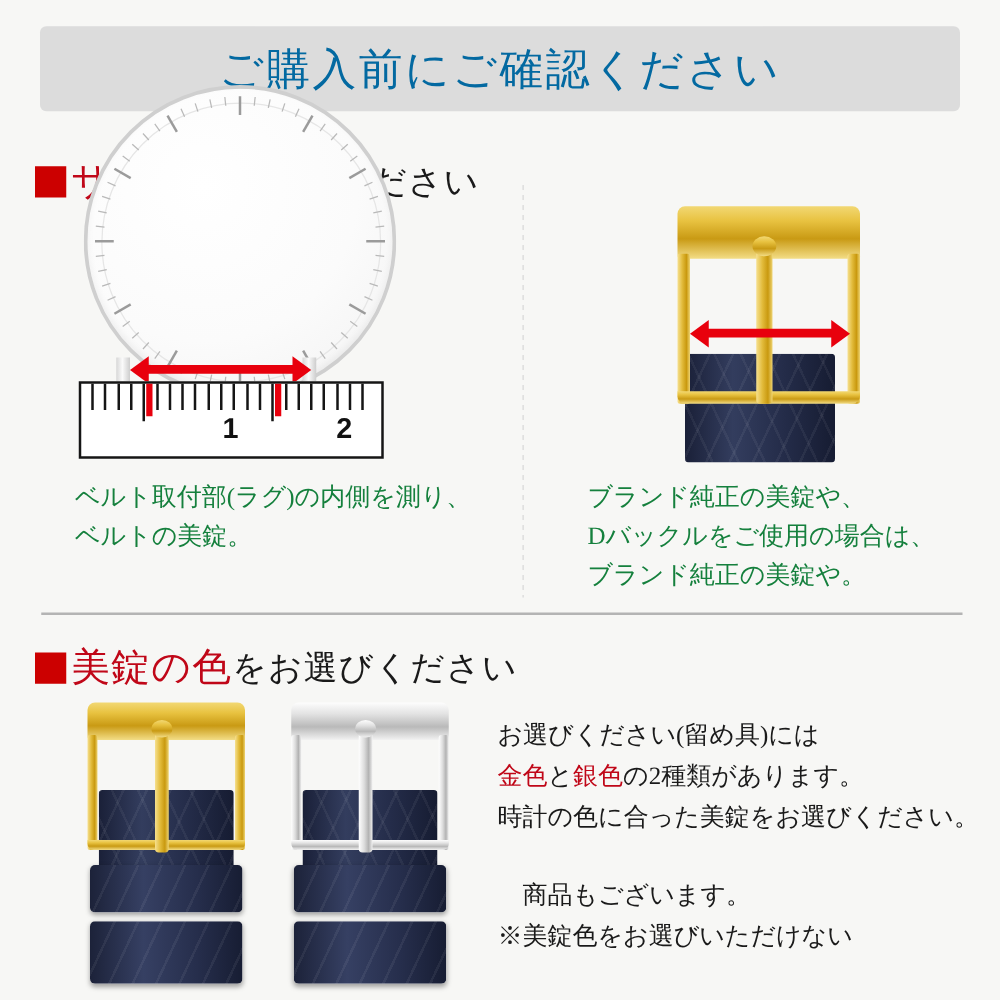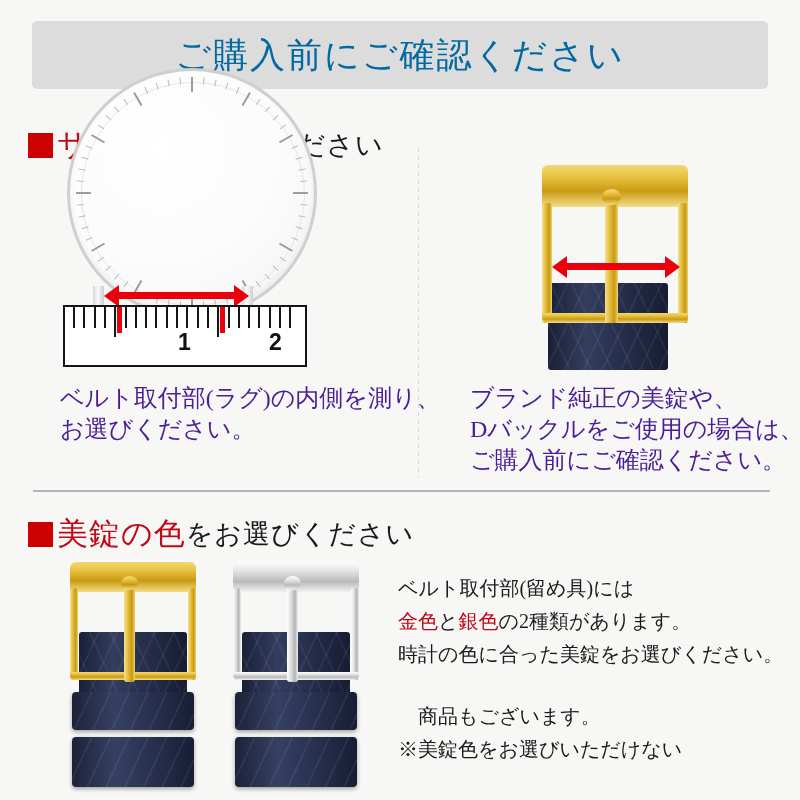--- a/index.html
+++ b/index.html
@@ -81,22 +81,22 @@
     left: 33px;
     top: 490px;
     width: 737px;
     height: 2px;
     background: #b4b4b4;
   }
 
   
   .caption {
     position: absolute;
-    color: #4c1d95;
-    font-size: 24px;
+    color: #15803d;
+    font-size: 20px;
     line-height: 31px;
     white-space: nowrap;
   }
   #caption-left  { left: 60px;  top: 383px; }
   #caption-right { left: 470px; top: 383px; }
 
   
   #color-body {
     position: absolute;
     left: 398px;
@@ -428,27 +428,27 @@
 
   <div id="arrow2" style="position:absolute; left:62px; top:98px; width:128px;">
     <span class="arrow-head lt" style="left:0"></span>
     <span class="arrow-bar" style="left:14px; width:100px;"></span>
     <span class="arrow-head rt" style="left:113px"></span>
   </div>
 </div>
 
 <div class="caption" id="caption-left">
   <div>ベルト取付部(ラグ)の内側を測り、</div>
-  <div>お選びください。</div>
+  <div>ベルトの美錠。</div>
 </div>
 
 <div class="caption" id="caption-right">
   <div>ブランド純正の美錠や、</div>
   <div>Dバックルをご使用の場合は、</div>
-  <div>ご購入前にご確認ください。</div>
+  <div>ブランド純正の美錠や。</div>
 </div>
 
 <div class="section-heading" id="heading-color">
   <span class="sq-bullet"></span>
   <span class="head-red">美錠の色</span>
   <span class="head-black">をお選びください</span>
 </div>
 
 <div class="buckle-fig" id="fig-gold-small">
   <div class="strap" style="left:17px; top:70px; width:108px; height:70px;"></div>
@@ -470,21 +470,21 @@
 
   <div class="bk-plate silver-s" style="left:8px; top:0px; width:126px; height:30px;"></div>
   <div class="bk-arm silver-v" style="left:8px; top:26px; width:8px; height:92px;"></div>
   <div class="bk-arm silver-v" style="left:126px; top:26px; width:8px; height:92px;"></div>
   <div class="bk-arm silver-s" style="left:8px; top:110px; width:126px; height:8px; border-radius:0 0 5px 5px;"></div>
   <div class="bk-tongue silver-v" style="left:62px; top:18px; width:11px; height:102px;"></div>
   <div class="bk-tongue silver-s" style="left:59px; top:14px; width:17px; height:14px; border-radius:50%;"></div>
 </div>
 
 <div id="color-body">
-  <div>ベルト取付部(留め具)には</div>
+  <div>お選びください(留め具)には</div>
   <div>
     <span class="red-word">金色</span><span>と</span><span class="red-word">銀色</span><span>の2種類があります。</span>
   </div>
   <div>時計の色に合った美錠をお選びください。</div>
 </div>
 
 <div id="color-note">
   <div>　商品もございます。</div>
   <div>※美錠色をお選びいただけない</div>
 </div>

